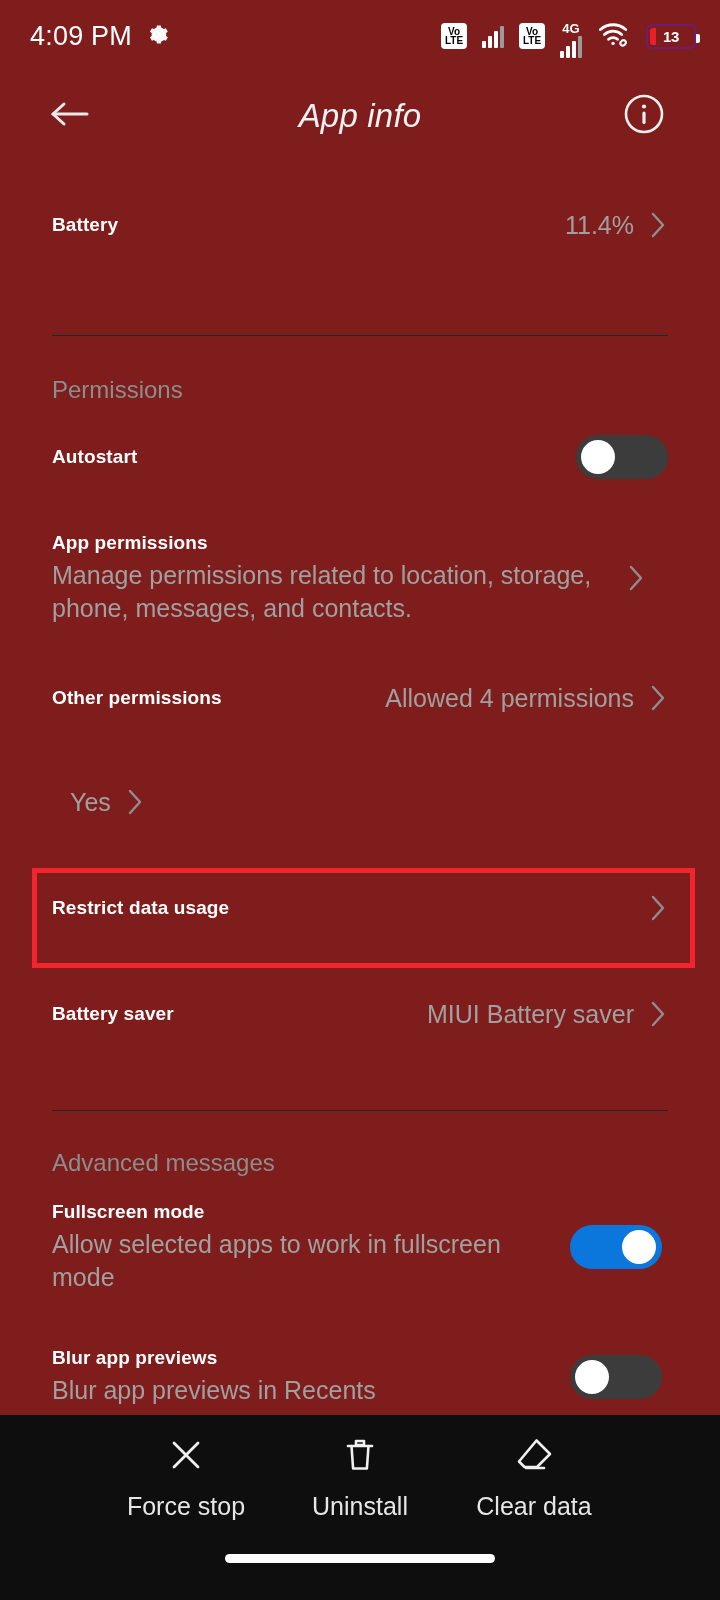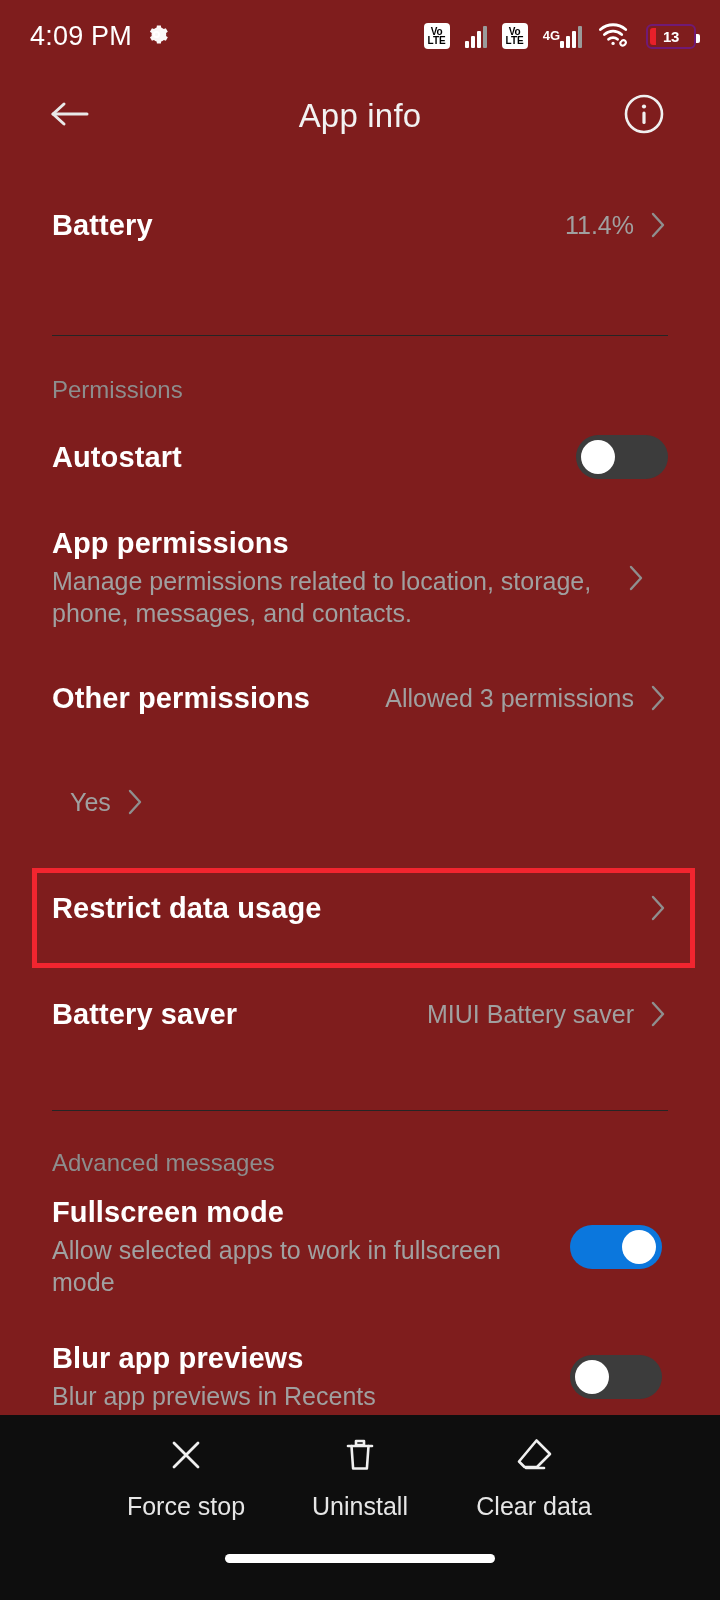--- a/index.html
+++ b/index.html
@@ -24,53 +24,53 @@
   .volte {
     width:26px; height:26px; border-radius:4px; background:#fff; color:#000;
     display:flex; flex-direction:column; align-items:center; justify-content:center;
     line-height:0.95; font-size:10px; font-weight:700;
   }
   .bars { display:flex; align-items:flex-end; gap:2px; height:24px; }
   .bars i { display:block; width:4px; background:#fff; border-radius:1px; }
   .bars i.b1 { height:7px; } .bars i.b2 { height:12px; }
   .bars i.b3 { height:17px; } .bars i.b4 { height:22px; }
   .bars i.dim { background:#9a9a9a; }
-  .fourg-wrap { display:flex; flex-direction:row; align-items:center; justify-content:space-between; height:28px; }
+  .fourg-wrap { display:flex; flex-direction:column; align-items:center; justify-content:space-between; height:28px; }
   .fourg { color:#fff; font-size:13px; font-weight:600; line-height:1; margin-bottom:1px; }
   .battery {
     position:relative; width:50px; height:25px; border:2px solid #701a75; border-radius:6px;
     display:flex; align-items:center; justify-content:center;
   }
   .battery:after {
     content:""; position:absolute; right:-6px; top:8px; width:4px; height:9px;
     background:#fff; border-radius:0 2px 2px 0;
   }
   .bat-fill { position:absolute; left:2px; top:2px; bottom:2px; width:6px; background:#e8202a; border-radius:3px 0 0 3px; }
   .bat-num { position:relative; color:#fff; font-size:15px; font-weight:600; letter-spacing:-0.3px; }
 
   
-  .appbar { position:absolute; top:72px; left:0; width:720px; height:88px; }
+  .appbar { position:absolute; top:72px; left:0; width:720px; height:88px;font-style:italic; }
   .back-btn { position:absolute; left:42px; top:16px; width:56px; height:56px;
               display:flex; align-items:center; justify-content:center; }
   .appbar-title {
     position:absolute; left:0; top:0; width:720px; height:88px;
     display:flex; align-items:center; justify-content:center;
     color:#f2f2f2; font-size:33px; font-weight:400; letter-spacing:0.2px;
   }
   .info-btn { position:absolute; right:48px; top:16px; width:56px; height:56px;
               display:flex; align-items:center; justify-content:center; }
 
   
   .content { position:absolute; top:160px; left:0; width:720px; bottom:0; }
   .row {
     position:relative; display:flex; align-items:center;
     padding:0 52px; min-height:84px;
   }
   .row-texts { flex:1 1 auto; min-width:0; }
-  .row-title { color:#fff; font-size:29px; font-weight:700; letter-spacing:0.1px; }
+  .row-title { color:#fff; font-size:19px; font-weight:700; letter-spacing:0.1px; }
   .row-sub { color:#a0a0a0; font-size:25px; font-weight:400; line-height:1.30; margin-top:5px; }
   .row-value {
     color:#a0a0a0; font-size:25px; font-weight:400; text-align:right;
     margin-left:18px; flex:0 0 auto; line-height:1.32;
   }
   .row-value.wrap2 { max-width:290px; }
   .chev { flex:0 0 auto; margin-left:14px; width:20px; display:flex; justify-content:center; }
   .divider { height:1px; background:#252525; margin:0 52px; }
   .sect-label { color:#8d8d8d; font-size:24px; padding:0 52px; }
 
@@ -213,21 +213,21 @@
         <svg width="18" height="30" viewBox="0 0 18 30" fill="none" stroke="#8f8f8f" stroke-width="2.4" stroke-linecap="round" stroke-linejoin="round">
             <path d="M4 4l10 11-10 11"></path>
           </svg>
       </div>
     </div>
 
     <div class="row" style="min-height:104px;">
       <div class="row-texts">
         <div class="row-title">Other permissions</div>
       </div>
-      <div class="row-value">Allowed 3 permissions</div>
+      <div class="row-value">Allowed 4 permissions</div>
       <div class="chev">
         <svg width="18" height="30" viewBox="0 0 18 30" fill="none" stroke="#8f8f8f" stroke-width="2.4" stroke-linecap="round" stroke-linejoin="round">
             <path d="M4 4l10 11-10 11"></path>
           </svg>
       </div>
     </div>
 
     <div class="row" style="min-height:104px;">
       <div class="row-value">Yes</div>
       <div class="chev">

